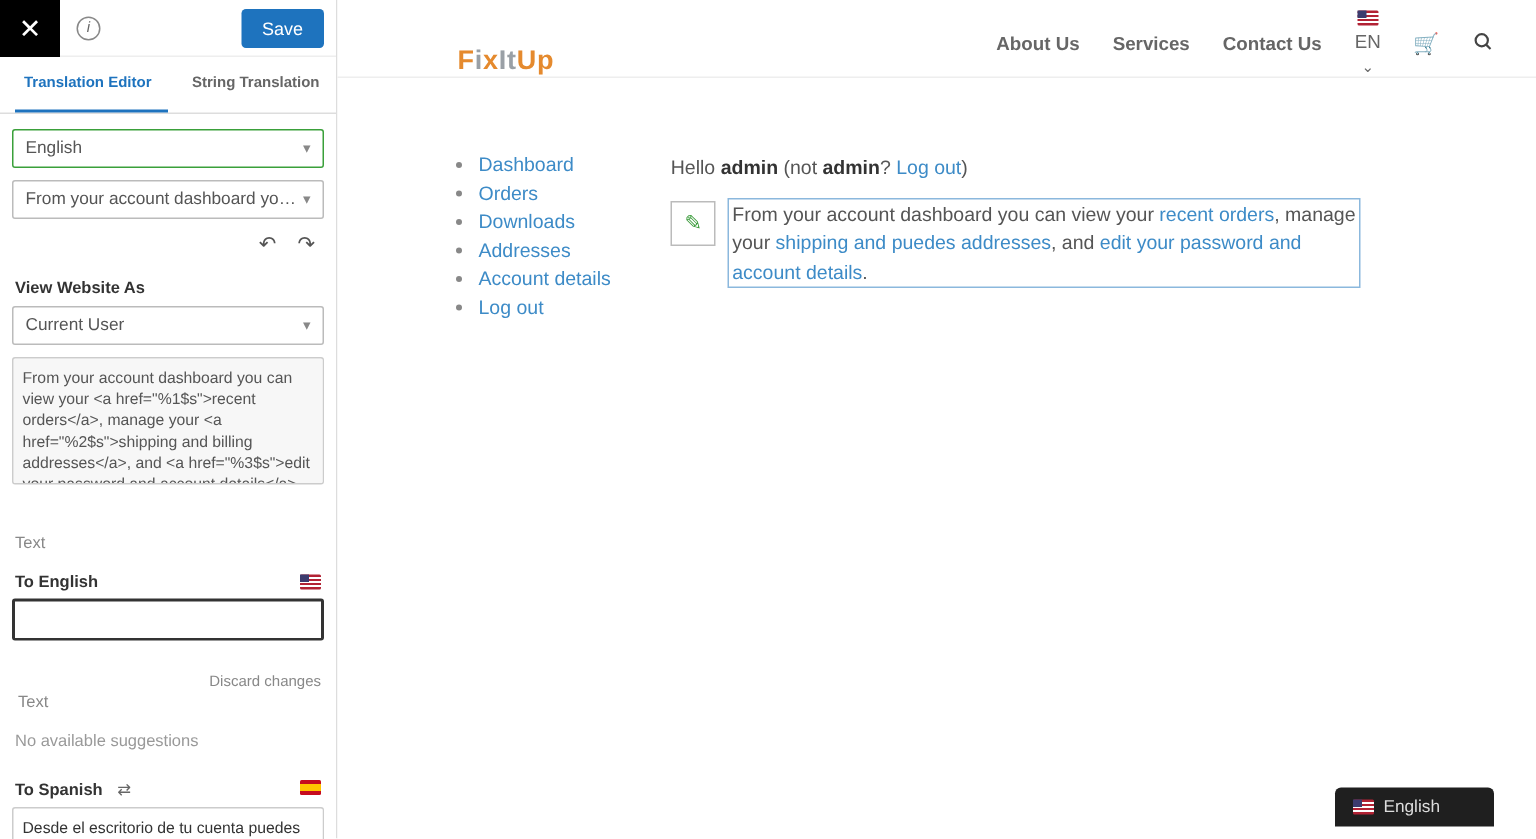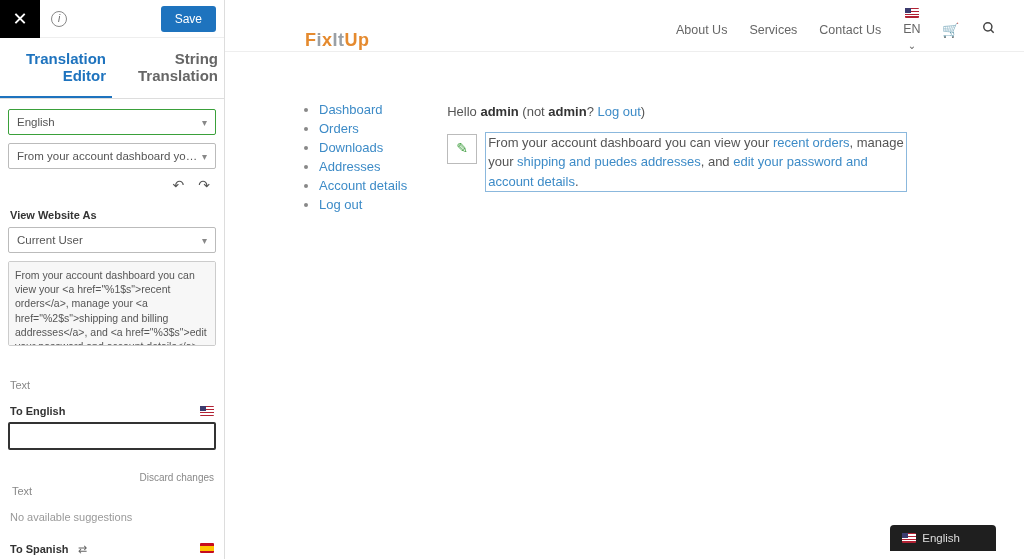--- a/index.html
+++ b/index.html
@@ -9,21 +9,21 @@
 
 
 .panel { width: 225px; border-right: 1px solid #ddd; display: flex; flex-direction: column; background: #fff; }
 .topbar { display: flex; align-items: center; height: 38px; border-bottom: 1px solid #eee; }
 .close-btn { width: 40px; height: 38px; background: #000; color: #fff; display: flex; align-items: center; justify-content: center; font-size: 18px; cursor: pointer; }
 .info-circle { width: 38px; display: flex; align-items: center; justify-content: center; color: #666; }
 .info-circle span { width: 16px; height: 16px; border: 1px solid #888; border-radius: 50%; display: flex; align-items: center; justify-content: center; font-size: 10px; font-style: italic; }
 .save-btn { margin-left: auto; margin-right: 8px; background: #1e73be; color: #fff; border: none; padding: 6px 14px; border-radius: 3px; font-size: 12px; cursor: pointer; }
 
 .tabs { display: flex; border-bottom: 1px solid #ddd; }
-.tab { flex: 1; text-align: right; padding: 12px 6px; font-size: 15px; font-weight: 600; color: #666; cursor: pointer; }
+.tab { flex: 1; text-align: left; padding: 12px 6px; font-size: 10px; font-weight: 600; color: #666; cursor: pointer; margin-left: 10px; }
 .tab.active { color: #1e73be; border-bottom: 2px solid #1e73be; }
 
 .panel-body { padding: 10px 8px; overflow-y: auto; flex: 1; }
 .select { width: 100%; border: 1px solid #bbb; background: #fff; padding: 6px 8px; font-size: 11.5px; color: #555; border-radius: 2px; display: flex; justify-content: space-between; align-items: center; margin-bottom: 8px; cursor: pointer; }
 .select.lang { border: 1px solid #3aa03a; }
 .select .chev { color: #888; font-size: 10px; }
 .select .txt { white-space: nowrap; overflow: hidden; text-overflow: ellipsis; flex: 1; }
 
 .arrows { display: flex; justify-content: flex-end; gap: 14px; padding: 0 6px 8px; color: #555; }
 .arrows span { cursor: pointer; font-size: 14px; }
@@ -47,21 +47,21 @@
 .foot-row { display: flex; justify-content: space-between; align-items: center; padding: 2px 2px 6px; }
 .discard { font-size: 10px; color: #888; cursor: pointer; }
 
 
 .site { flex: 1; background: #fff; position: relative; }
 .site-header { height: 52px; border-bottom: 1px solid #eee; display: flex; align-items: flex-end; padding: 0 28px 0 80px; }
 .logo { font-size: 18px; font-weight: 600; letter-spacing: 0.5px; }
 .logo .o1 { color: #e58a2e; }
 .logo .g { color: #9aa0a6; }
 .nav { margin-left: auto; display: flex; align-items: center; gap: 22px; color: #666; font-size: 12.5px; }
-.nav a { color: #666; text-decoration: none; cursor: pointer; }
+.nav a { color: #666; text-decoration: none; cursor: pointer; font-weight: bold; }
 .lang-sel { display: flex; align-items: center; gap: 4px; cursor: pointer; flex-direction: column; }
 .cart-ico, .search-ico { color: #444; font-size: 14px; cursor: pointer; }
 
 .content { padding: 50px 29px 20px 80px; display: flex; gap: 40px; }
 .menu { list-style: disc; margin-left: 0; padding-left: 14px; color: #888; font-size: 13px; }
 .menu li { margin-bottom: 4px; }
 .menu a { color: #3d8bc7; text-decoration: none; cursor: pointer; }
 
 .main-area { flex: 1; max-width: 460px; color: #555; font-size: 13px; line-height: 1.5; }
 .hello { margin-bottom: 10px; }

